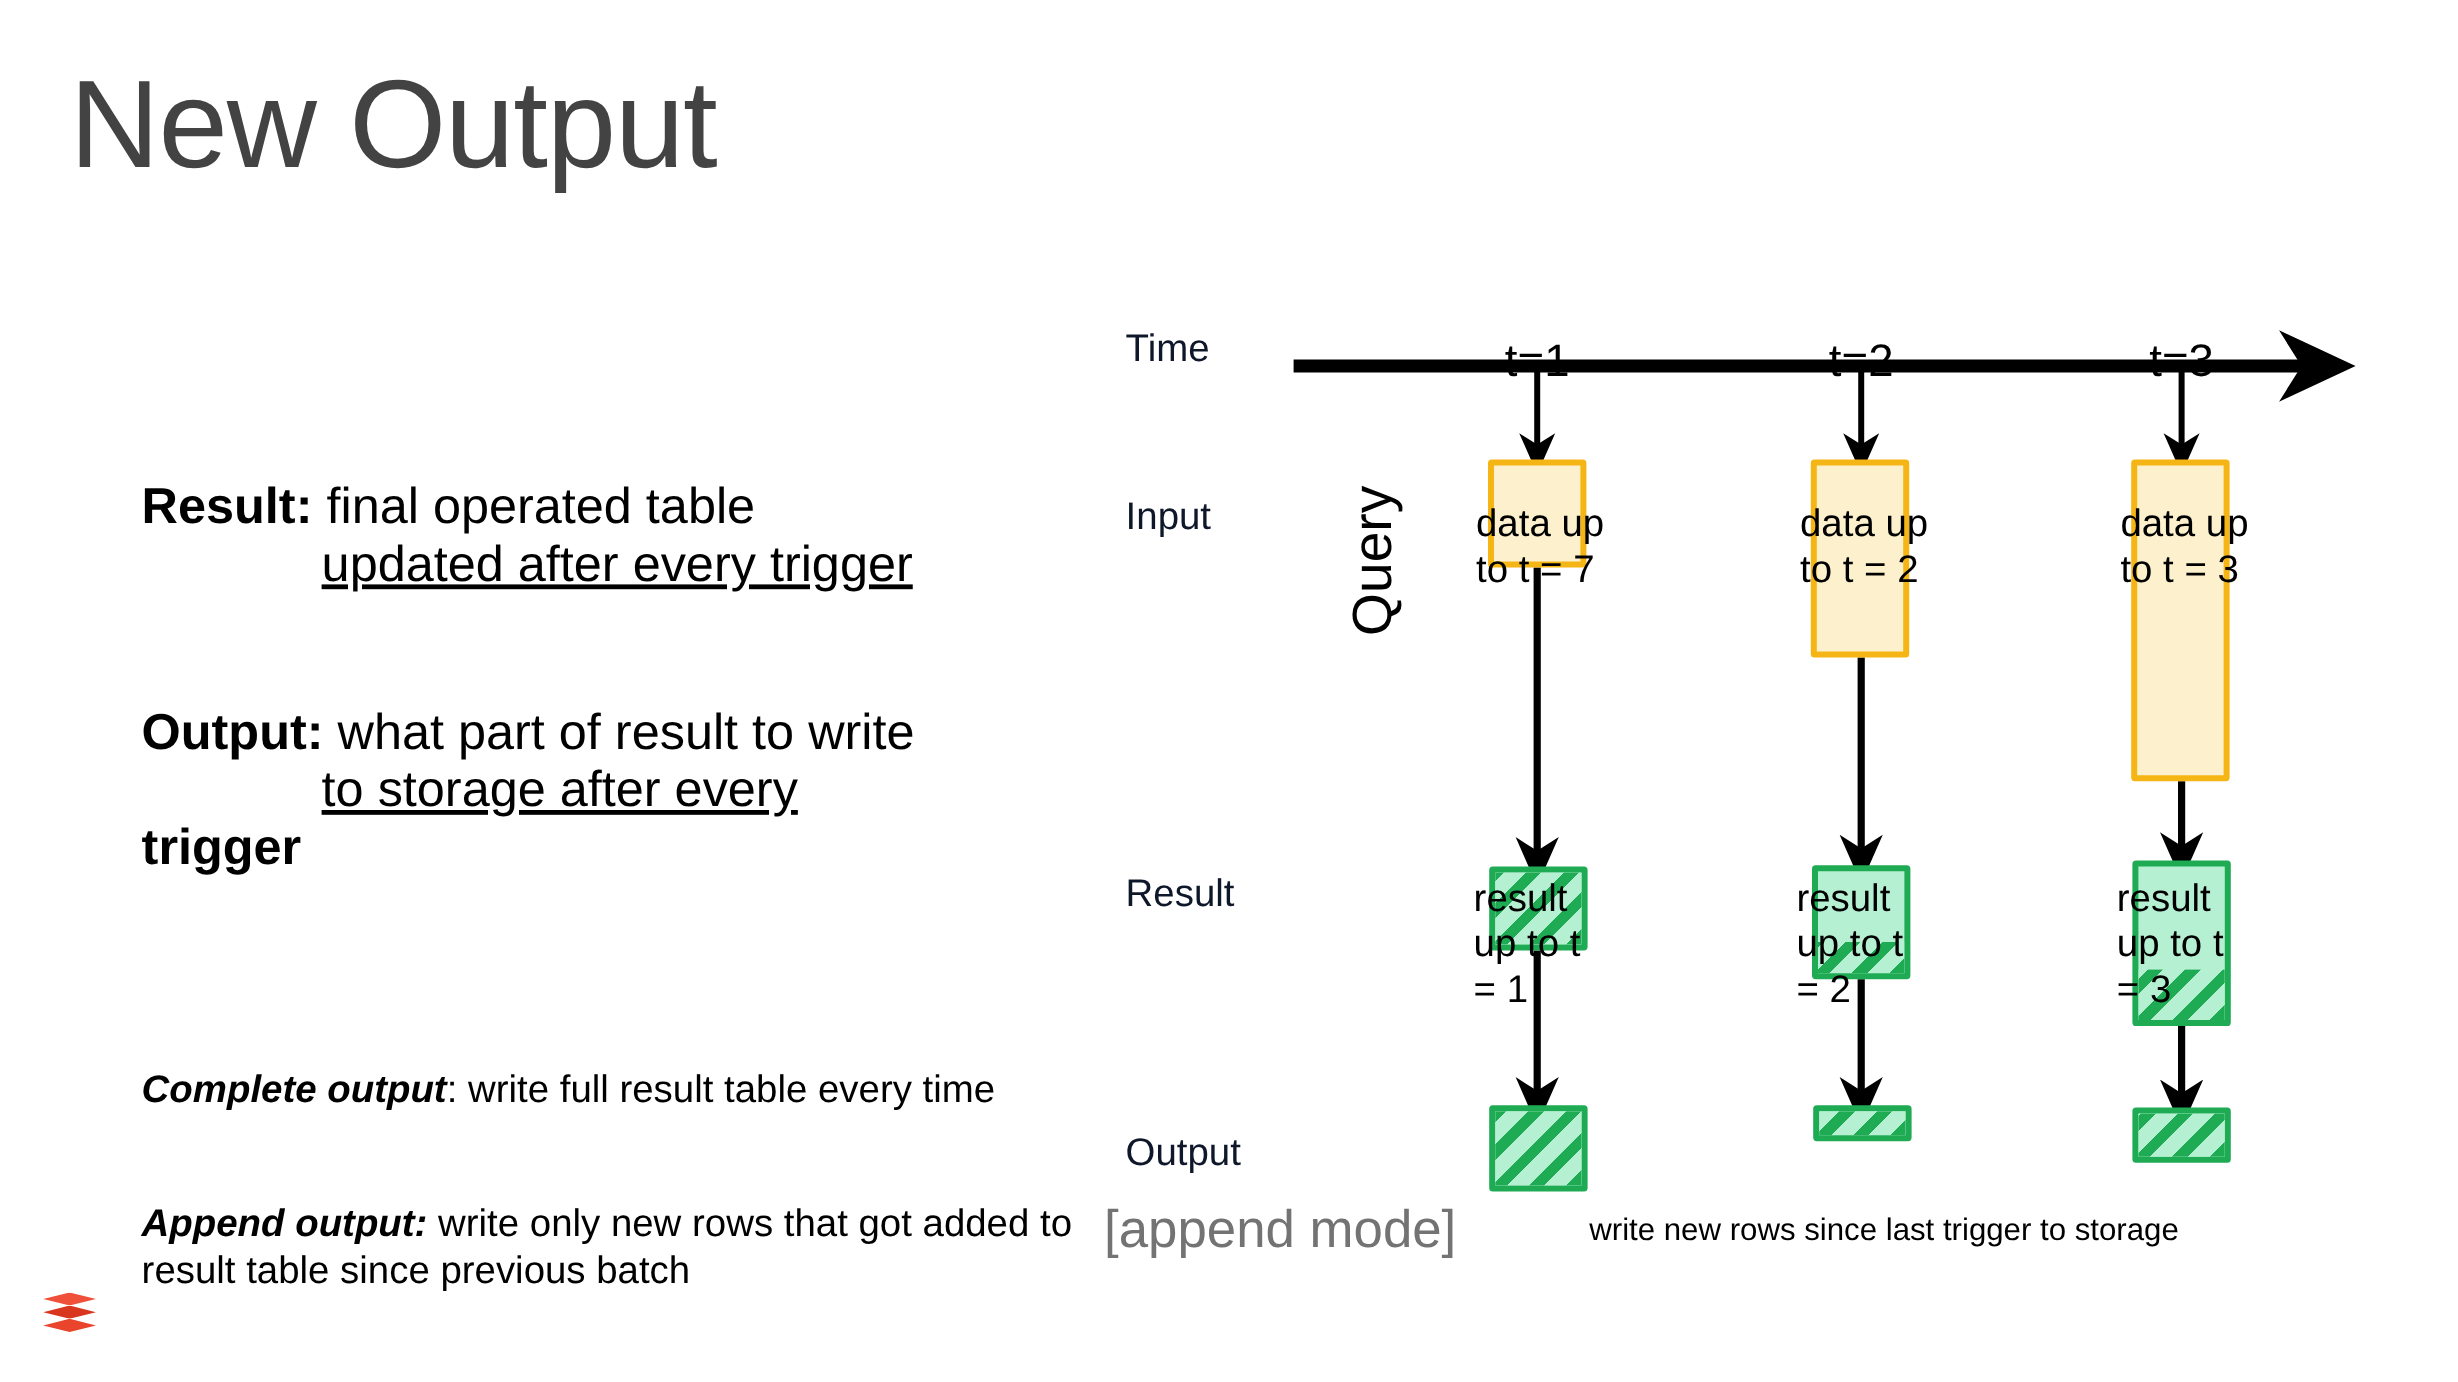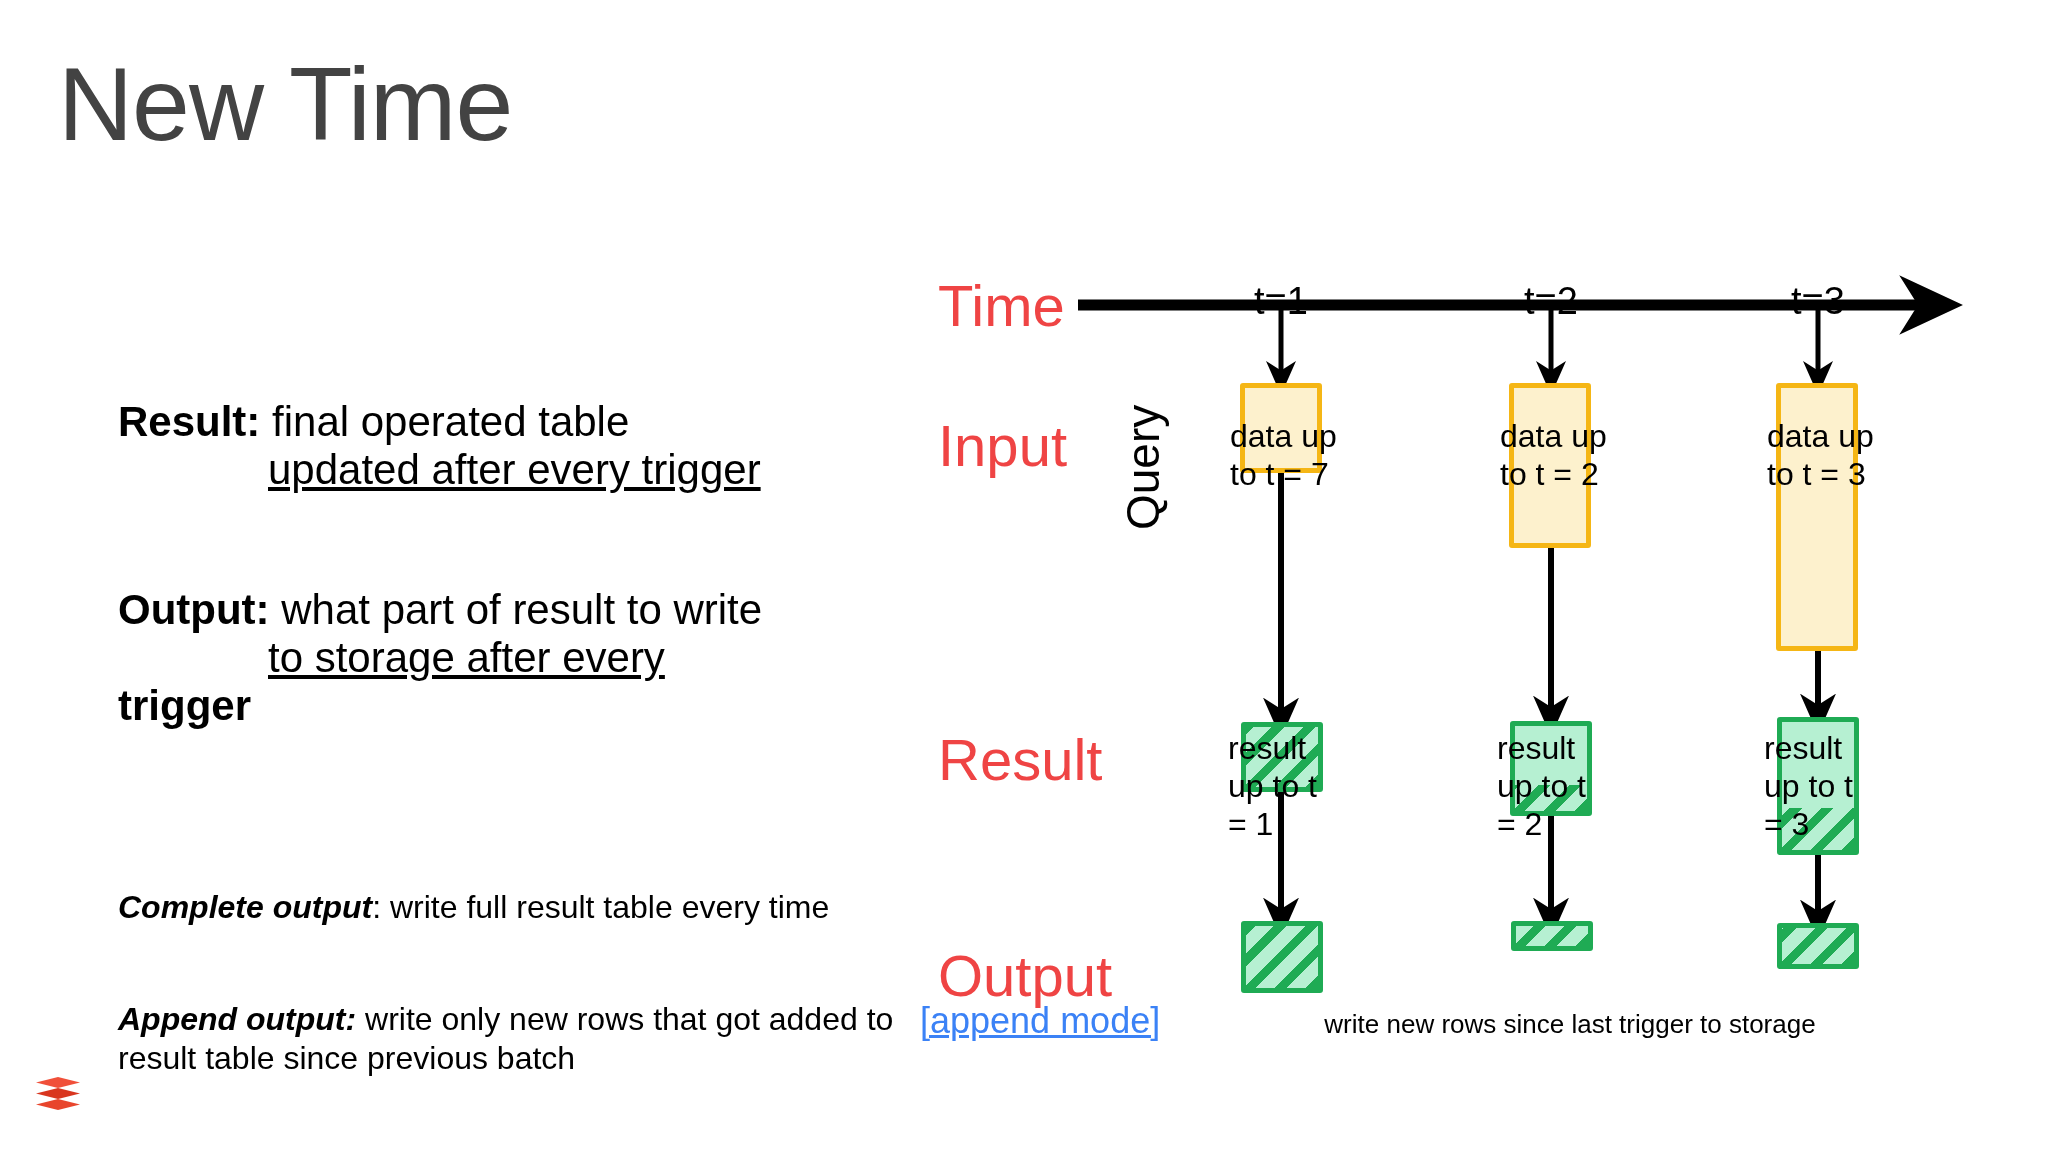--- a/index.html
+++ b/index.html
@@ -96,22 +96,22 @@
     font-family: "DejaVu Serif", serif;
     letter-spacing: -1px;
   }
   #logo-tm { font-size: 14px; color: #5a5a5a; vertical-align: super; }
 
   
   #diagram { position: absolute; left: 0; top: 0; width: 2048px; height: 1152px; }
 
   .row-label {
     position: absolute;
-    font-size: 58px;
-    color: #ef4444;
+    font-size: 32px;
+    color: #0f172a;
     white-space: nowrap;
   }
   #label-time   { left: 938px; top: 272px; }
   #label-input  { left: 938px; top: 412px; }
   #label-result { left: 938px; top: 726px; }
   #label-output { left: 938px; top: 942px; }
 
   .tick-label {
     position: absolute;
     font-size: 38px;
@@ -178,30 +178,29 @@
     width: 640px;
     text-align: center;
     font-size: 26px;
     line-height: 1.15;
     color: #000000;
   }
   #append-mode-tag {
     position: absolute;
     left: 920px;
     top: 1000px;
-    font-size: 36px;
-    color: #3b82f6;
-    white-space: nowrap;
-    text-decoration: underline;
+    font-size: 44px;
+    color: #737373;
+    white-space: nowrap;
   }
 </style>
 </head>
 <body>
 
-<div id="slide-title">New Time</div>
+<div id="slide-title">New Output</div>
 
 <div class="body-block" id="result-def">
   <span class="bold-lead">Result:</span><span> final operated table</span>
   <span class="def-line2">updated after every trigger</span>
 </div>
 
 <div class="body-block" id="output-def">
   <span class="bold-lead">Output:</span><span> what part of result to write</span>
   <span class="def-line2">to storage after every</span>
   <span class="def-line3">trigger</span>

